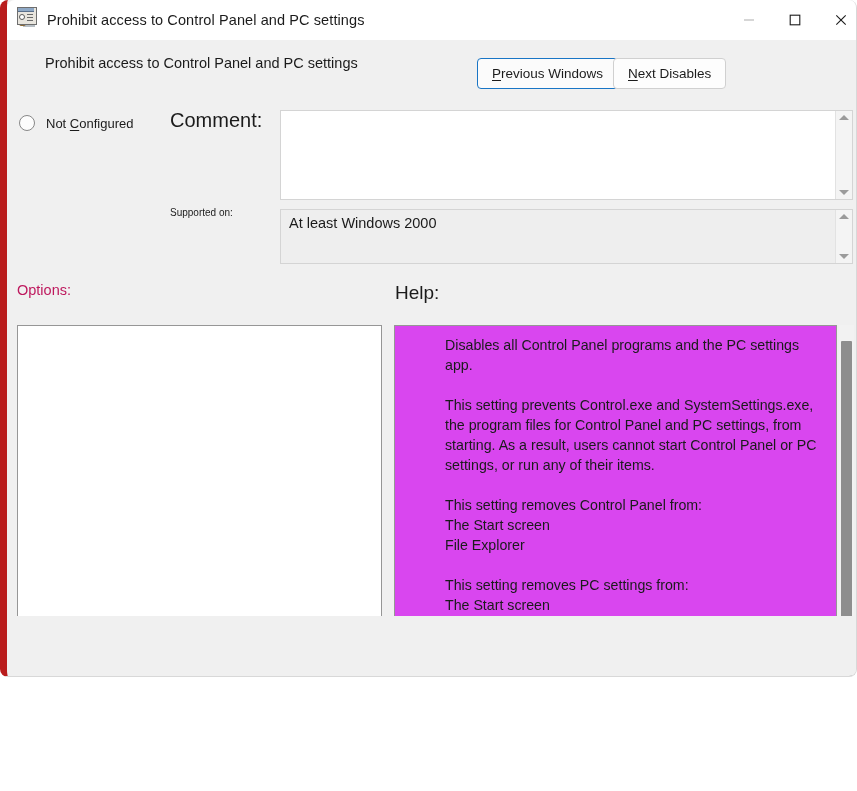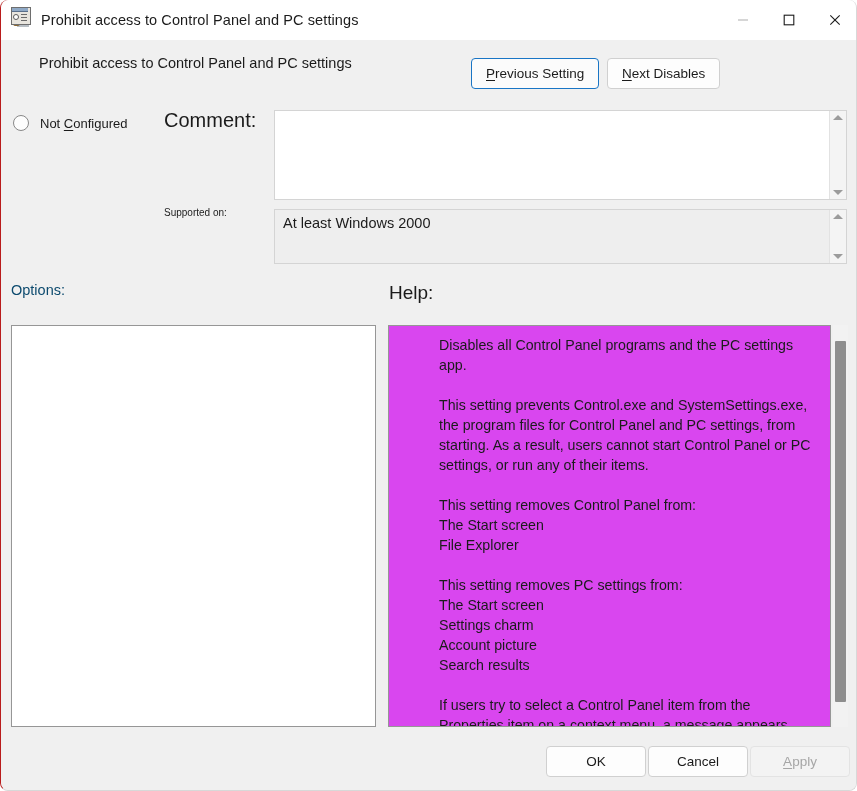--- a/index.html
+++ b/index.html
@@ -7,23 +7,23 @@
     margin: 0; padding: 0;
     width: 857px; height: 791px;
     overflow: hidden;
     background: #ffffff;
     font-family: "Liberation Sans", sans-serif;
   }
 
   #dialog {
     position: relative;
     width: 857px;
-    height: 791px;
+    height: 677px;
     background: #f0f0f0;
-    border-left: 1px solid #b91c1c;
+    border-left: 7px solid #b91c1c;
     border-right: 1px solid #d8d8d8;
     border-bottom: 1px solid #d8d8d8;
     border-radius: 8px 8px 8px 8px;
     overflow: hidden;
   }
 
   
   #titlebar {
     position: absolute;
     top: 0; left: 0;
@@ -246,21 +246,21 @@
     border-right: 5px solid transparent;
   }
   .sb-up { border-bottom: 5px solid #9b9b9b; }
   .sb-down { border-top: 5px solid #9b9b9b; }
 
   
   #lbl-options {
     position: absolute;
     left: 10px; top: 282px;
     font-size: 14.5px;
-    color: #0c4a6e;
+    color: #be185d;
   }
   #lbl-help {
     position: absolute;
     left: 388px; top: 282px;
     font-size: 19px;
     color: #1b1b1b;
   }
 
   #options-panel {
     position: absolute;
@@ -369,21 +369,21 @@
     <div class="gp-top"></div>
     <div class="gp-disc"></div>
     <div class="gp-l1"></div>
     <div class="gp-l2"></div>
     <div class="gp-l3"></div>
   </div>
   <div id="header-title">Prohibit access to Control Panel and PC settings</div>
 
   <div id="btn-prev" class="nav-btn">
       <span class="acc">P</span>
-      <span>revious Setting</span>
+      <span>revious Windows</span>
     </div>
 
   <div id="btn-next" class="nav-btn">
       <span class="acc">N</span>
       <span>ext Disables</span>
     </div>
 
   <div id="radio-group">
 
     <div class="radio-row">

